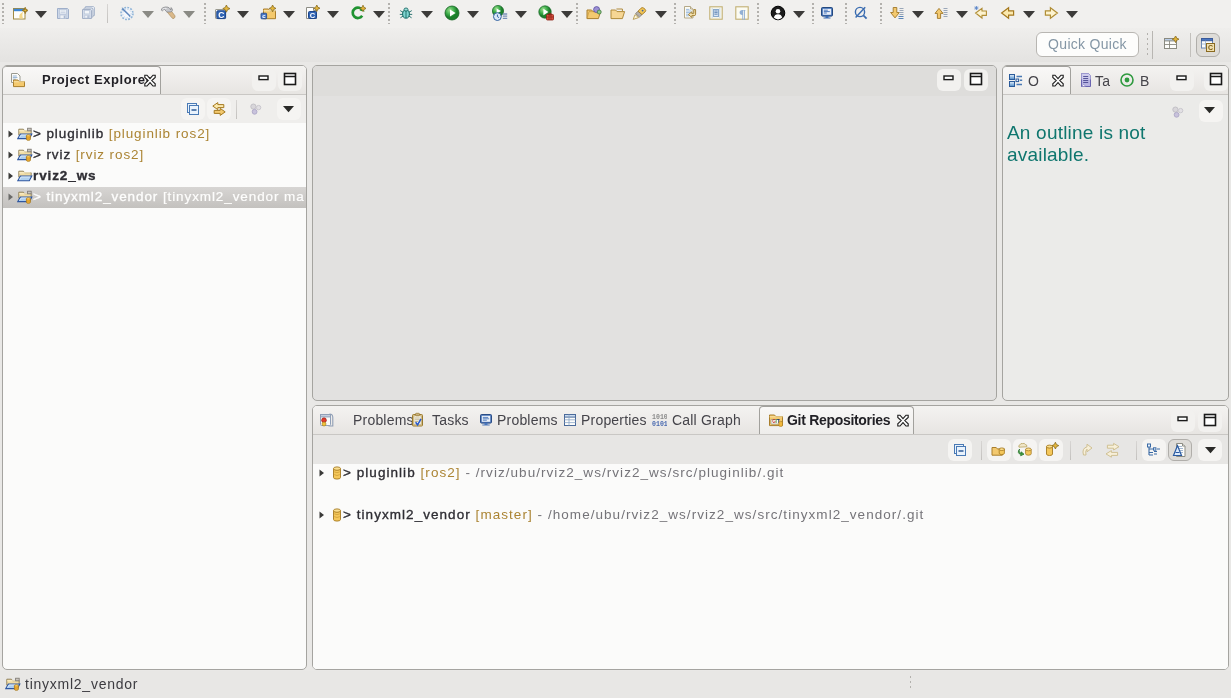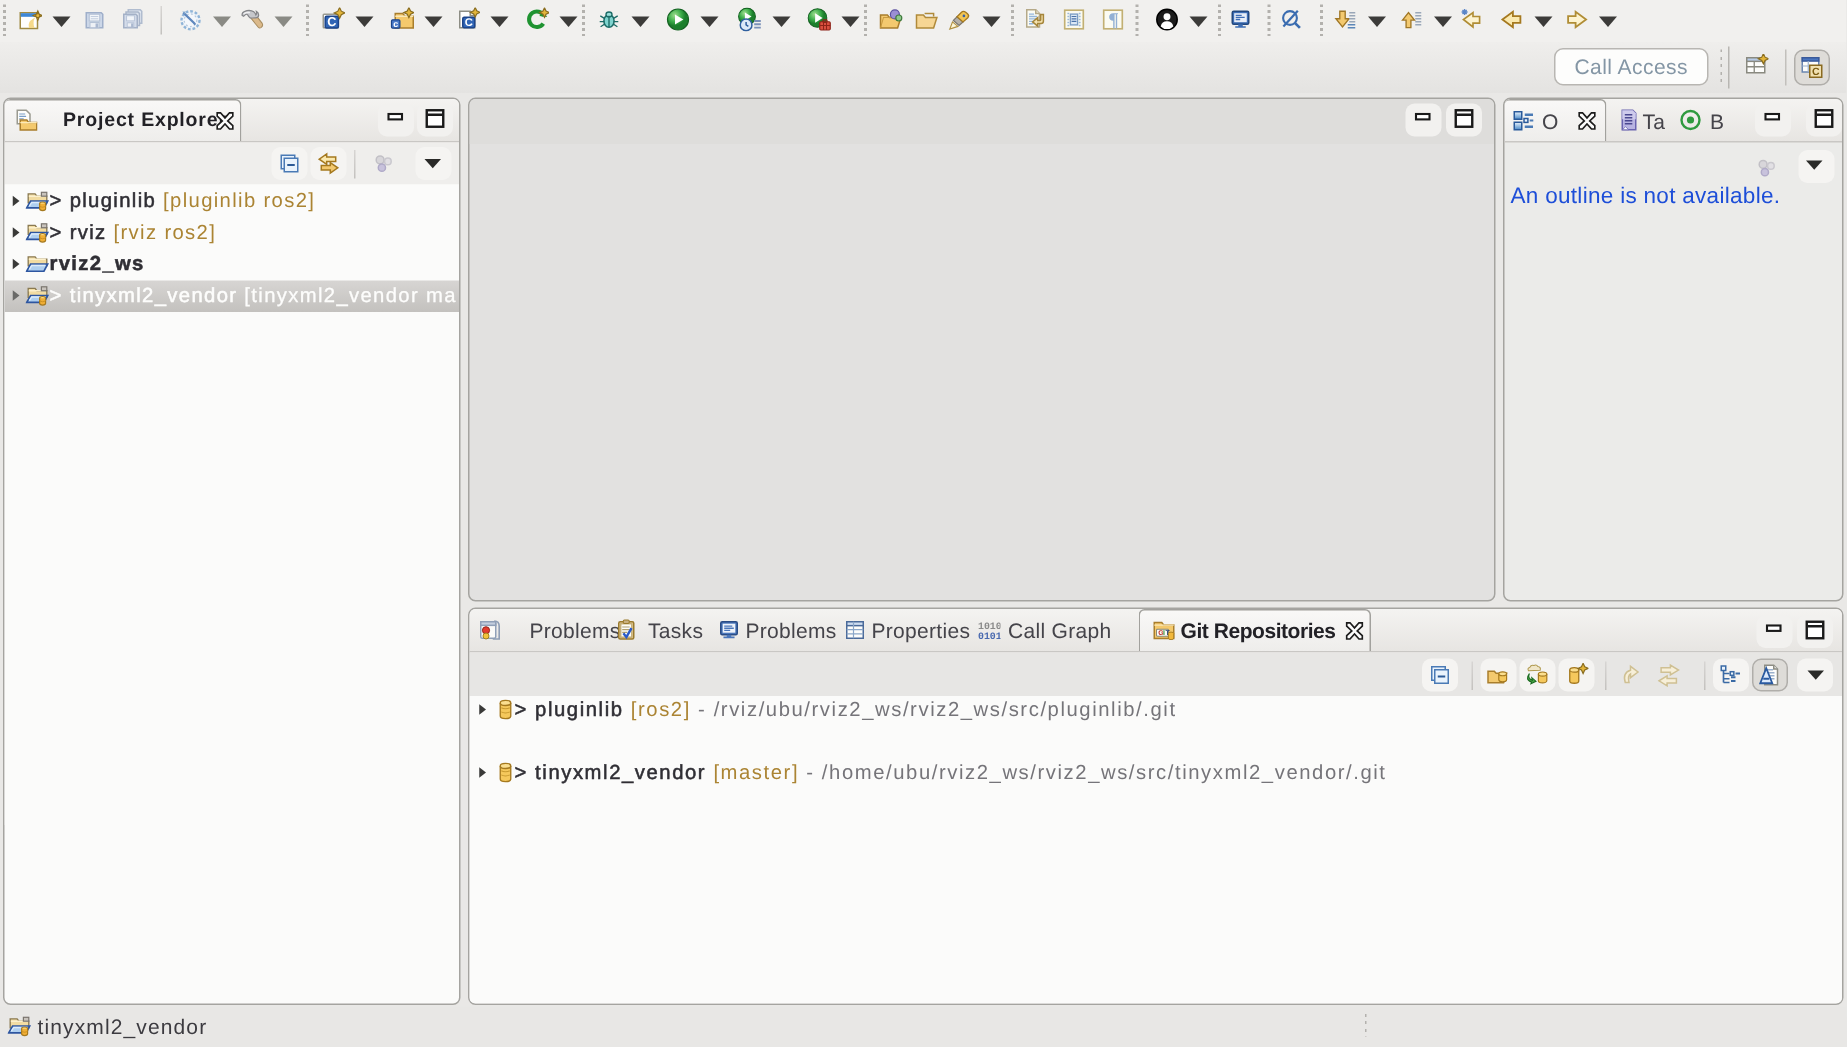--- a/index.html
+++ b/index.html
@@ -213,21 +213,21 @@
 <svg class="abs" style="left:1000px;top:5px;" width="16" height="16" viewBox="0 0 16 16">
     <path d="M8.6 2.8 v3 h5 v4.4 h-5 v3 L1.6 8 Z" fill="#fbe9ae" stroke="#a5791f" stroke-width="1.2"></path>
   </svg>
 <div class="ddtri" style="left:1023px;top:10.5px;"></div>
 <svg class="abs" style="left:1043px;top:5px;" width="16" height="16" viewBox="0 0 16 16">
     <path d="M7.4 2.8 v3 h-5 v4.4 h5 v3 L14.4 8 Z" fill="#fdf3cf" stroke="#b08d35" stroke-width="1.2"></path>
   </svg>
 <div class="ddtri" style="left:1066px;top:10.5px;"></div>
 
 <div class="abs" style="left:1036px;top:32px;width:103px;height:25px;border:1px solid #b8b6b2;border-radius:6px;background:#fdfdfc;box-sizing:border-box;text-align:center;">
-  <span style="font-size:14px;letter-spacing:0.3px;color:#8496a5;line-height:23px;">Call Access</span>
+  <span style="font-size:14px;letter-spacing:0.3px;color:#8496a5;line-height:23px;">Quick Quick</span>
 </div>
 <div class="vsepd" style="left:1147px;top:33px;height:24px;"></div>
 <div class="vsep" style="left:1152px;top:31px;height:28px;background:#b8b6b2;"></div>
 <svg class="abs" style="left:1163px;top:36px;" width="16" height="16" viewBox="0 0 16 16">
     <rect x="1.5" y="2.5" width="12" height="10" fill="#fdfdfb" stroke="#8a8a80"></rect>
     <rect x="1.5" y="2.5" width="12" height="2.4" fill="#b8cce8" stroke="#8a8a80"></rect>
     <path d="M6.5 4.9 v7.6 M1.5 8.5 h12" stroke="#8a8a80" stroke-width="0.9"></path>
     <path d="M12.6 -0.19999999999999973 L13.687999999999999 2.112 L16.0 3.2 L13.687999999999999 4.288 L12.6 6.6 L11.512 4.288 L9.2 3.2 L11.512 2.112 Z" fill="#e3b53a" stroke="#8a6d1f" stroke-width="0.8"></path>
   </svg>
 <div class="vsep" style="left:1190px;top:33px;height:24px;background:#c2c0bc;"></div>
@@ -406,21 +406,21 @@
   <div class="abs" style="left:872px;top:29px;"></div>
   <svg class="abs" style="left:167px;top:38px;" width="16" height="16" viewBox="0 0 16 16">
       <circle cx="5.4" cy="5.6" r="2.6" fill="#d8d6da" stroke="#c2c0c6"></circle>
       <circle cx="10.6" cy="6.6" r="2.2" fill="#e2e0e4" stroke="#cac8ce"></circle>
       <circle cx="6.6" cy="10.8" r="2.4" fill="#c8c2dc" stroke="#b0aac8"></circle>
     </svg>
   <div class="abs" style="left:196px;top:34px;width:24px;height:22px;background:#f5f4f2;border-radius:6px;box-sizing:border-box;"></div>
     <svg class="abs" style="left:199.5px;top:40px;" width="13" height="8" viewBox="0 0 13 8">
       <path d="M1 1 L12 1 L6.5 7.2 Z" fill="#2a2a28"></path>
     </svg>
-  <span class="abs" style="left:4px;top:56px;font-size:15px;letter-spacing:0.2px;color:#1d4ed8;">An outline is not available.</span>
+  <span class="abs" style="left:4px;top:56px;font-size:19px;letter-spacing:0.2px;color:#0f766e;">An outline is not available.</span>
 </div>
 
 <div class="panel" style="left:312px;top:405px;width:917px;height:265px;">
   <div class="tabhead"></div>
   <div class="seltab" style="left:446px;width:155px;"></div>
   <svg class="abs" style="left:6px;top:6px;" width="16" height="16" viewBox="0 0 16 16">
       <rect x="1.5" y="2.5" width="10" height="11" rx="1" fill="#fafaf8" stroke="#90a0b8"></rect>
       <rect x="1.5" y="2.5" width="10" height="2.4" fill="#c4cede" stroke="#90a0b8"></rect>
       <circle cx="5" cy="8.2" r="2.4" fill="#e23b2e" stroke="#8e1c12" stroke-width="0.6"></circle>
       <circle cx="5" cy="12" r="2" fill="#f2c23c" stroke="#9a7a14" stroke-width="0.6"></circle>

